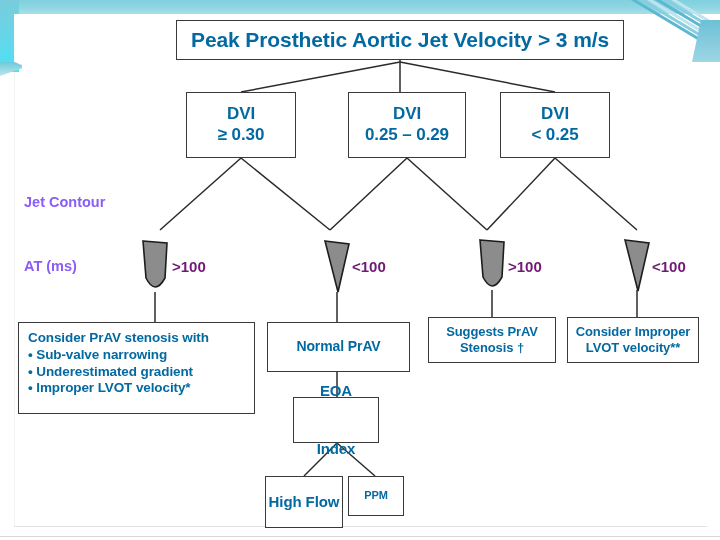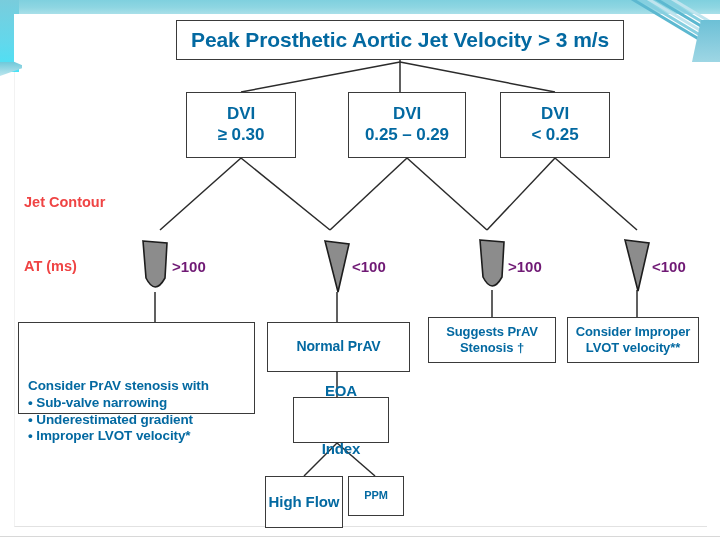--- a/index.html
+++ b/index.html
@@ -121,31 +121,31 @@
   .dvi-3 { left: 500px; top: 92px; }
   .dvi-line2 { font-size: 17px; }
 
   .res-left {
     left: 18px; top: 322px;
     width: 237px; height: 92px;
     font-size: 13.5px;
     padding: 7px 9px;
     justify-content: flex-start;
   }
-  .res-left .hdr { margin-bottom: 1px; margin-top: 48px; }
+  .res-left .hdr { margin-bottom: 1px; }
   .res-left .bul { white-space: nowrap; }
 
   .normal-prav {
     left: 267px; top: 322px;
     width: 143px; height: 50px;
     font-size: 14px;
   }
   .eoa-index {
     left: 293px; top: 397px;
-    width: 96px; height: 46px;
+    width: 86px; height: 46px;
     font-size: 15px;
     gap: 39px;
   }
   .high-flow {
     left: 265px; top: 476px;
     width: 78px; height: 52px;
     font-size: 15px;
   }
   .ppm {
     left: 348px; top: 476px;
@@ -160,21 +160,21 @@
   .improper {
     left: 567px; top: 317px;
     width: 132px; height: 46px;
     font-size: 13px;
   }
 
   .side-label {
     position: absolute;
     font-size: 14.5px;
     font-weight: bold;
-    color: #ef4444;
+    color: #8b5cf6;
     white-space: nowrap;
   }
   .lbl-jet { left: 24px; top: 194px; }
   .lbl-at  { left: 24px; top: 258px; }
 
   .jet-label {
     position: absolute;
     font-size: 15px;
     font-weight: bold;
     color: #701a75;

